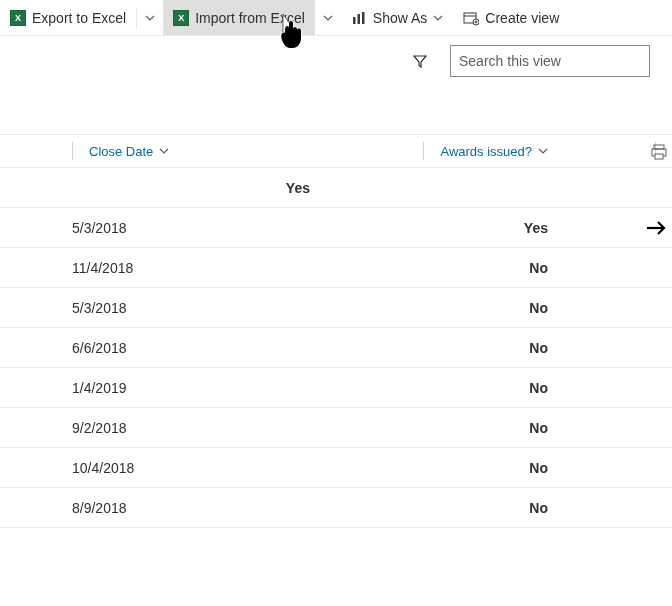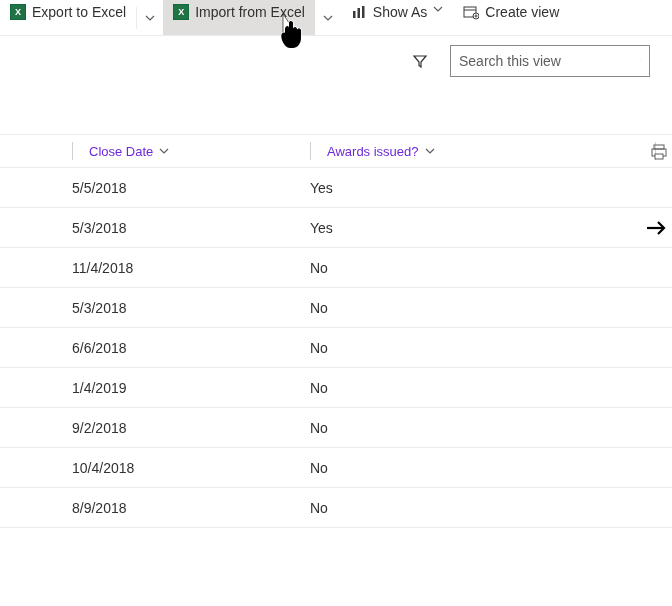--- a/index.html
+++ b/index.html
@@ -15,23 +15,23 @@
     }
     .toolbar {
       display: flex;
       align-items: center;
       height: 36px;
       border-bottom: 1px solid #edebe9;
       padding: 0;
     }
     .tb-item {
       display: flex;
-      align-items: flex-start;
+      align-items: center;
       height: 100%;
-      padding: 4px 10px;
+      padding: 13px 10px;
       gap: 6px;
       cursor: pointer;
     }
     .tb-item.hover { background: #e1dfdd; }
     .tb-sep {
       width: 1px;
       height: 22px;
       background: #edebe9;
     }
     .tb-chev {
@@ -90,44 +90,44 @@
 
     .grid { margin-top: 48px; }
     .grid-head {
       display:flex;
       height: 34px;
       border-top:1px solid #edebe9;
       border-bottom:1px solid #edebe9;
     }
     .grid-cell-hd {
       display:flex; align-items:center; gap:6px;
-      color:#6d28d9; font-size:13px;
+      color:#0369a1; font-size:13px;
       padding-left: 0;
       cursor:pointer;
     }
     .col1 { width: 72px; }
     .col2 { width: 238px; display:flex; align-items:center; }
-    .col3 { width: 238px; display:flex; align-items:center; }
+    .col3 { width: 238px; display:flex; align-items:center;justify-content:flex-end; }
     .col4 { flex:1; display:flex; align-items:center; justify-content:flex-end; padding-right:6px; }
     .vline { width:1px; height:18px; background:#d2d0ce; margin-right:10px; }
 
     .grid-body { }
     .grid-row {
       display:flex;
       height:40px;
       border-bottom:1px solid #edebe9;
       align-items:center;
       position: relative;
     }
     .row-arrow {
       position:absolute; right:6px; top:50%; transform:translateY(-50%);
     }
     .cell { display:flex; align-items:center; }
     .cell.col2 { padding-left: 0; }
-    .cell.col3 { padding-left: 0; }
+    .cell.col3 { padding-left: 0; font-weight: bold; }
 
     .print-icon {
       position:absolute;
       right: 4px;
       top: 143px;
     }
 
     .cursor-overlay {
       position:absolute;
       left: 272px;
@@ -220,21 +220,20 @@
           <path d="M1 3 L5 7 L9 3" stroke="#605e5c" stroke-width="1.2" fill="none"></path>
         </svg>
     </div>
     <div class="grid-cell-hd col4">
       <span class="vline"></span>
     </div>
   </div>
   <div class="grid-body" id="grid-body">
       <div class="grid-row">
         <div class="cell col1"></div>
-        <div class="cell col2">5/5/2018</div>
         <div class="cell col3">Yes</div>
       </div>
       <div class="grid-row">
         <div class="cell col1"></div>
         <div class="cell col2">5/3/2018</div>
         <div class="cell col3">Yes</div>
         <div class="row-arrow">
           <svg width="20" height="16" viewBox="0 0 20 16">
             <line x1="1" y1="8" x2="17" y2="8" stroke="#000" stroke-width="2.2"></line>
             <path d="M12 2 L18 8 L12 14" fill="none" stroke="#000" stroke-width="2.2"></path>

